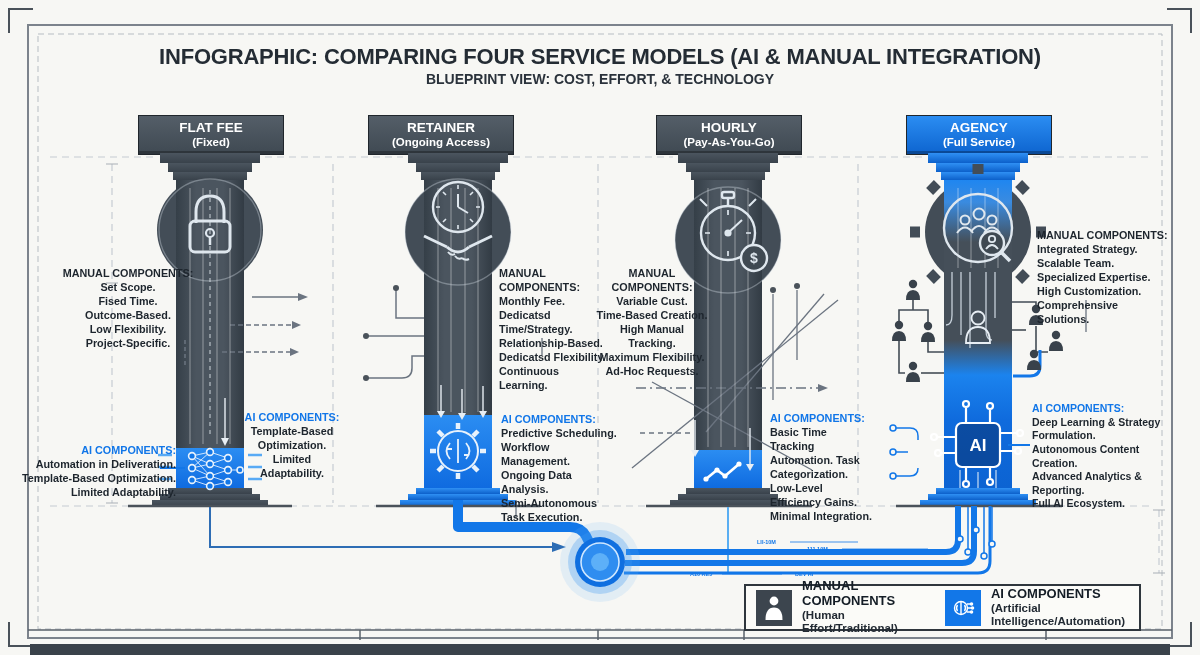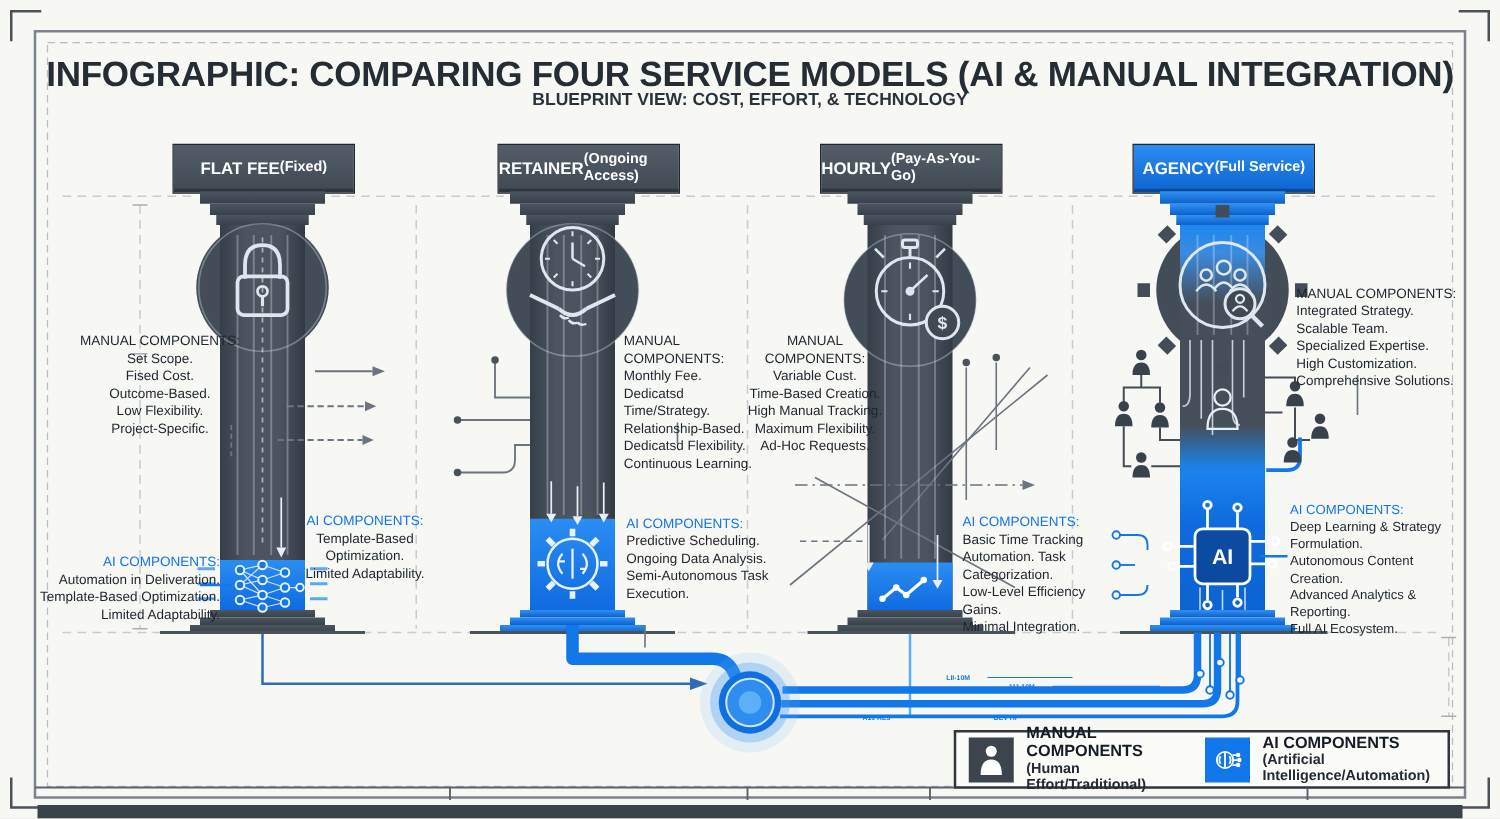--- a/index.html
+++ b/index.html
@@ -1,51 +1,51 @@
 <!DOCTYPE html>
 <html><head>
 <meta charset="utf-8">
 <style>
   html,body{margin:0;padding:0;background:#e9e9e7;}
   .canvas{position:relative;width:1200px;height:655px;background:#f7f7f4;overflow:hidden;
           font-family:"Liberation Sans",sans-serif;}
   .svg-overlay{position:absolute;inset:0;z-index:5;pointer-events:none;}
 
   .title{position:absolute;top:44px;left:0;width:100%;text-align:center;z-index:6;
-         font-size:28px;font-weight:bold;color:#242c34;letter-spacing:-0.2px;}
+         font-size:22px;font-weight:bold;color:#242c34;letter-spacing:-0.2px;}
   .subtitle{position:absolute;top:71px;left:0;width:100%;text-align:center;z-index:6;
          font-size:14px;font-weight:bold;color:#2a323b;}
 
   .pillar{position:absolute;inset:0;}
   .cap-head{position:absolute;top:115px;width:144px;height:38px;z-index:3;
-            display:flex;flex-direction:row;justify-content:center;align-items:center;
+            display:flex;flex-direction:column;justify-content:center;align-items:center;
             color:#fff;border:1px solid #20262c;box-shadow:inset 0 -3px 0 rgba(0,0,0,.28);}
   .cap-head .t1{font-size:13.5px;font-weight:bold;line-height:1.1;}
   .cap-head .t2{font-size:11.5px;font-weight:bold;line-height:1.2;}
   .dark-fill{background:linear-gradient(#545e68,#3f4952);}
   .blue-fill{background:linear-gradient(#2b8df2,#0d64cf);}
   .step{position:absolute;z-index:3;}
   .step.dark-fill{background:linear-gradient(#4b555f,#39424b);}
   .step.blue-fill{background:linear-gradient(#2f90f4,#0c60ca);}
   .shaft{position:absolute;top:180px;height:308px;width:68px;z-index:2;
          background:linear-gradient(90deg,#353f48,#4b555f 30%,#4b555f 70%,#323b44);}
   .shaft.agency{background:linear-gradient(180deg,#1f86f0 0px,#3a8be0 22px,#454f59 62px,#454f59 160px,#1b83ee 195px,#0f6bdd 240px,#0c63d2 308px);}
   .boss{position:absolute;width:106px;height:106px;border-radius:50%;background:#434d57;z-index:1;}
   .blue-sec{position:absolute;width:68px;z-index:2;background:linear-gradient(180deg,#2b8df2,#0f6be0);}
 
-  .tb{position:absolute;z-index:6;font-size:10.8px;font-weight:normal;color:#1d252d;line-height:1.3;}
+  .tb{position:absolute;z-index:6;font-size:10.8px;font-weight:bold;color:#1d252d;line-height:1.3;}
   .tb.center{text-align:center;}
   .tb.right{text-align:right;}
   .tb .hd-ai{color:#1176e8;}
 
   .core-label{position:absolute;left:450px;top:586px;width:300px;text-align:center;z-index:6;}
   .core-label .c1{font-size:15px;font-weight:bold;color:#1a222a;}
   .core-label .c2{font-size:12px;font-weight:bold;color:#2a323b;}
 
-  .legend{position:absolute;left:763px;top:584px;width:397px;height:47px;z-index:7;
+  .legend{position:absolute;left:744px;top:584px;width:397px;height:47px;z-index:7;
           background:#fbfbf8;border:2px solid #2f363d;display:flex;align-items:center;
           gap:32px;padding:0 10px;box-sizing:border-box;}
   .legend-entry{display:flex;align-items:center;}
   .legend-icon{width:36px;height:36px;display:flex;align-items:center;justify-content:center;flex:0 0 auto;}
   .legend-text{margin-left:10px;line-height:1.15;}
   .legend-text .l1{font-size:13px;font-weight:bold;color:#141d26;}
   .legend-text .l2{font-size:11.5px;font-weight:bold;color:#222a33;}
 </style>
 </head>
 <body>
@@ -66,21 +66,21 @@
     <div class="step dark-fill" style="left:173px;top:172px;width:74px;height:8px;"></div>
     <div class="shaft" style="left:176px;"></div>
     <div class="blue-sec" style="left:176px;top:448px;height:40px;"></div>
     <div class="step dark-fill" style="left:168px;top:488px;width:84px;height:6px;"></div>
     <div class="step dark-fill" style="left:160px;top:494px;width:100px;height:6px;"></div>
     <div class="step dark-fill" style="left:152px;top:500px;width:116px;height:7px;"></div>
   </div>
 
   <div class="pillar">
     <div class="boss" style="left:405px;top:179px;"></div>
-    <div class="cap-head dark-fill" style="left:398px;">
+    <div class="cap-head dark-fill" style="left:368px;">
       <div class="t1">RETAINER</div>
       <div class="t2">(Ongoing Access)</div>
     </div>
     <div class="step dark-fill" style="left:408px;top:153px;width:100px;height:10px;"></div>
     <div class="step dark-fill" style="left:416px;top:163px;width:84px;height:9px;"></div>
     <div class="step dark-fill" style="left:421px;top:172px;width:74px;height:8px;"></div>
     <div class="shaft" style="left:424px;"></div>
     <div class="blue-sec" style="left:424px;top:415px;height:73px;"></div>
     <div class="step blue-fill" style="left:416px;top:488px;width:84px;height:6px;"></div>
     <div class="step blue-fill" style="left:408px;top:494px;width:100px;height:6px;"></div>
@@ -114,21 +114,21 @@
     <div class="step blue-fill" style="left:941px;top:172px;width:74px;height:8px;"></div>
     <div class="shaft agency" style="left:944px;"></div>
     <div class="step blue-fill" style="left:936px;top:488px;width:84px;height:6px;"></div>
     <div class="step blue-fill" style="left:928px;top:494px;width:100px;height:6px;"></div>
     <div class="step blue-fill" style="left:920px;top:500px;width:116px;height:7px;"></div>
   </div>
 
   <div class="tb center" style="left:58px;top:266px;width:140px;">
     <div>MANUAL COMPONENTS:</div>
     <div>Set Scope.</div>
-    <div>Fised Cost.</div>
+    <div>Fised Time.</div>
     <div>Outcome-Based.</div>
     <div>Low Flexibility.</div>
     <div>Project-Specific.</div>
   </div>
   <div class="tb right" style="left:8px;top:443px;width:168px;">
     <div class="hd-ai">AI COMPONENTS:</div>
     <div>Automation in Deliveration.</div>
     <div>Template-Based Optimization.</div>
     <div>Limited Adaptability.</div>
   </div>
@@ -141,20 +141,21 @@
   <div class="tb" style="left:499px;top:266px;width:108px;">
     <div>MANUAL COMPONENTS:</div>
     <div>Monthly Fee. Dedicatsd Time/Strategy.</div>
     <div>Relationship-Based.</div>
     <div>Dedicatsd Flexibility.</div>
     <div>Continuous Learning.</div>
   </div>
   <div class="tb" style="left:501px;top:412px;width:116px;">
     <div class="hd-ai">AI COMPONENTS:</div>
     <div>Predictive Scheduling.</div>
+    <div>Workflow Management.</div>
     <div>Ongoing Data Analysis.</div>
     <div>Semi-Autonomous Task Execution.</div>
   </div>
 
   <div class="tb center" style="left:596px;top:266px;width:112px;">
     <div>MANUAL COMPONENTS:</div>
     <div>Variable Cust.</div>
     <div>Time-Based Creation.</div>
     <div>High Manual Tracking.</div>
     <div>Maximum Flexibility.</div>

